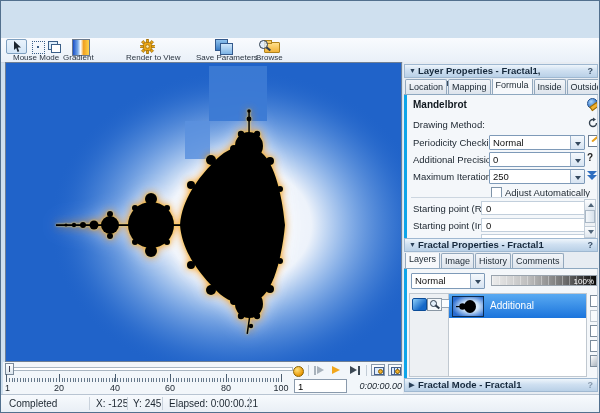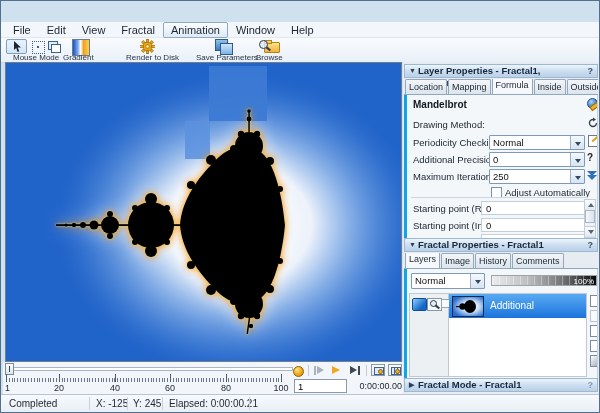--- a/index.html
+++ b/index.html
@@ -128,42 +128,33 @@
   .rec{position:absolute;left:290px;top:4px;width:9px;height:9px;border-radius:50%;
     background:radial-gradient(circle at 35% 30%,#ffe27a,#e89400 75%);border:1px solid #8a6200;}
   .pb-sep{position:absolute;top:3px;width:1px;height:11px;background:#c2ccd6;}
   .tri-r{position:absolute;top:4px;width:0;height:0;border-top:4.5px solid transparent;border-bottom:4.5px solid transparent;}
   .bar-v{position:absolute;top:4px;width:2px;height:9px;}
   .mini-btn{position:absolute;top:2px;width:14px;height:12px;border:1px solid #8a9aac;background:linear-gradient(#fdfdfe,#e4ebf2);box-sizing:border-box;}
   .mini-btn .pane{position:absolute;left:2px;top:2px;width:8px;height:6px;border:1px solid #44608c;background:#dceafc;}
   .mini-btn .clock{position:absolute;right:1px;bottom:1px;width:5px;height:5px;border-radius:50%;background:#f2b02c;border:1px solid #8a6200;box-sizing:border-box;}
   .frame-input{position:absolute;left:291px;top:17px;width:48px;height:12px;border:1px solid #8a9aac;font-size:9.5px;
     font-family:"Liberation Sans",sans-serif;padding:0 0 0 3px;background:#fff;}
-  .time-lb{position:absolute;left:343px;top:19px;width:56px;text-align:right;font-size:9px;color:#1a242e;}
+  .time-lb{position:absolute;left:343px;top:19px;width:56px;text-align:right;font-size:9px;color:#1a242e;font-style:italic;}
   
   .statusbar{left:0;top:393px;width:598px;height:18px;background:linear-gradient(#f7fafd,#e8eef5);border-top:1px solid #b8c4d2;}
   .st{position:absolute;top:3px;font-size:10px;color:#1c2630;white-space:nowrap;}
   .st-sep{position:absolute;top:2px;width:1px;height:13px;background:#c9d2dc;}
   .bottomstrip{left:0;top:411px;width:600px;height:2px;background:#bcd3ea;}
 </style>
 </head>
 <body>
 
 <div class="stage">
 
 
-  <div class="abs menubar">
-    <span class="menu-item">File</span>
-    <span class="menu-item">Edit</span>
-    <span class="menu-item">View</span>
-    <span class="menu-item">Fractal</span>
-    <span class="menu-item hl">Animation</span>
-    <span class="menu-item">Window</span>
-    <span class="menu-item">Help</span>
-  </div>
 
   <div class="abs toolbar">
     <div class="abs btn-pressed">
       <svg class="cursor-svg" width="9" height="12" viewBox="0 0 9 12">
           <path d="M1,0 L1,9 L3.2,7 L4.6,11 L6.2,10.3 L4.8,6.6 L8,6.4 Z" fill="#1c2630"></path>
         </svg>
     </div>
     <div class="abs icon-dots"></div>
     <div class="abs icon-cascade"></div>
     <div class="tb-label" style="left:12px;">Mouse Mode</div>
@@ -178,21 +169,21 @@
           <rect x="6.6" y="11.6" width="1.8" height="3"></rect>
         <rect x="0.4" y="6.6" width="3" height="1.8"></rect>
           <rect x="11.6" y="6.6" width="3" height="1.8"></rect>
         <rect x="2" y="2" width="2.4" height="2.4" transform="rotate(45 3.2 3.2)"></rect>
         <rect x="10.6" y="10.6" width="2.4" height="2.4" transform="rotate(45 11.8 11.8)"></rect>
         <rect x="10.6" y="2" width="2.4" height="2.4" transform="rotate(45 11.8 3.2)"></rect>
         <rect x="2" y="10.6" width="2.4" height="2.4" transform="rotate(45 3.2 11.8)"></rect>
       </g>
       <circle cx="7.5" cy="7.5" r="1.8" fill="#fbe8b0" stroke="#a37208" stroke-width="0.8"></circle>
     </svg>
-    <div class="tb-label" style="left:125px;">Render to Disk</div>
+    <div class="tb-label" style="left:125px;">Render to View</div>
 
     <div class="abs icon-save"></div>
     <div class="tb-label" style="left:195px;">Save Parameters</div>
 
     <div class="abs icon-folder"></div>
     <div class="lens" style="left:258px;top:2px;width:7px;height:7px;"></div>
     <div class="lens-handle" style="left:265px;top:10px;"></div>
     <div class="tb-label" style="left:255px;">Browse</div>
   </div>
 

